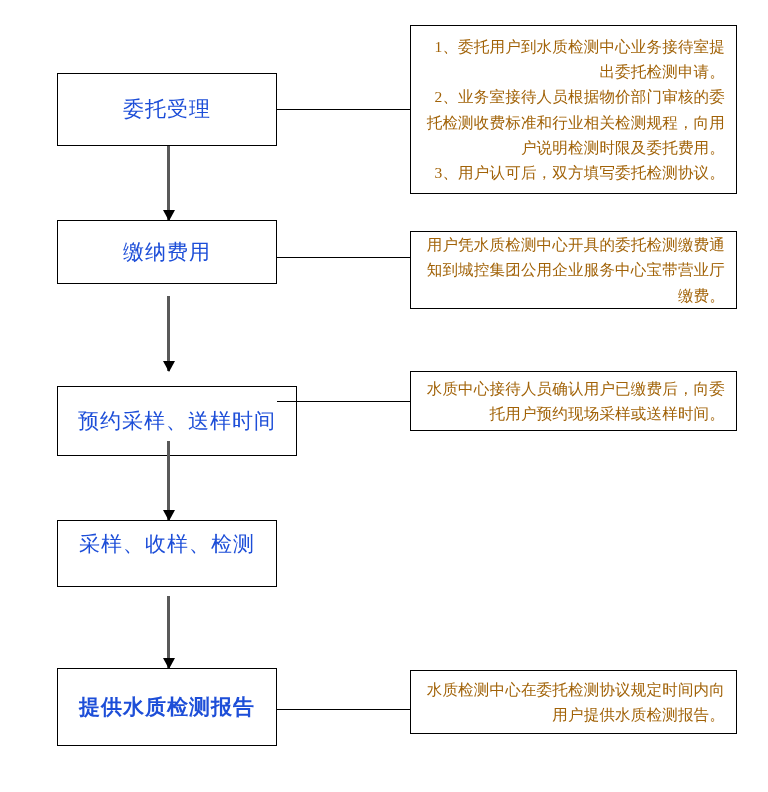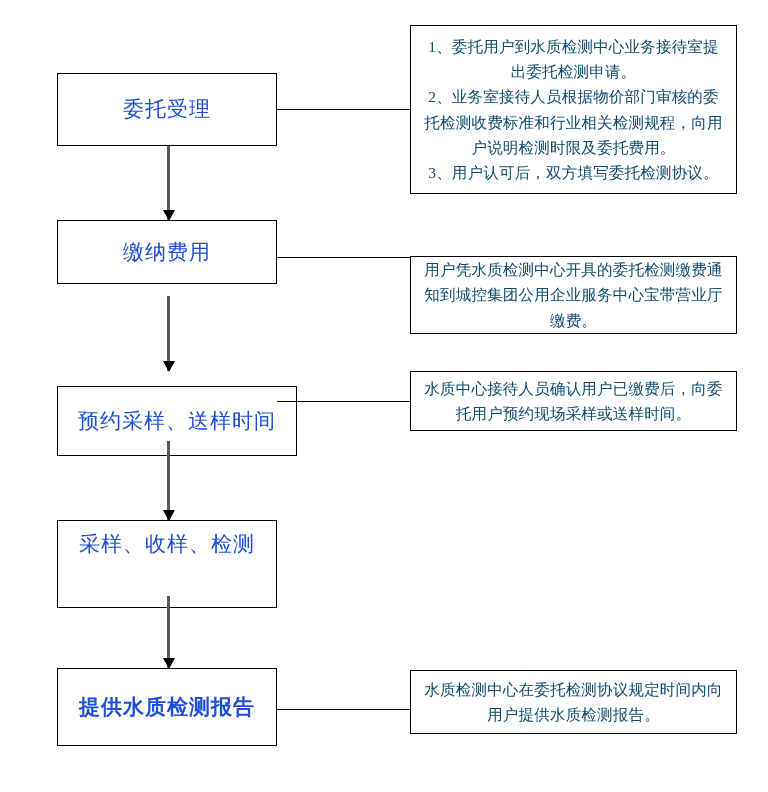--- a/index.html
+++ b/index.html
@@ -49,25 +49,25 @@
     box-sizing: border-box;
     border: 1px solid #000000;
     background: #ffffff;
     display: flex;
     align-items: center;
   }
   .note-box .note-text {
     font-family: "Liberation Serif", "DejaVu Serif", serif;
     font-size: 15.5px;
     line-height: 1.62;
-    color: #0c4a6e;
+    color: #a16207;
     padding: 0 11px;
     width: 100%;
     box-sizing: border-box;
-    text-align: center;
+    text-align: right;
     white-space: pre-line;
     letter-spacing: 0.2px;
   }
 
   
   .v-arrow {
     position: absolute;
     width: 3px;
     background: #595959;
   }
@@ -101,21 +101,21 @@
   </div>
 
   <div class="flow-box v-center" style="left:57px; top:220px; width:220px; height:64px;">
     <span class="flow-label">缴纳费用</span>
   </div>
 
   <div class="flow-box v-center" style="left:57px; top:386px; width:240px; height:70px;">
     <span class="flow-label">预约采样、送样时间</span>
   </div>
 
-  <div class="flow-box v-top" style="left:57px; top:520px; width:220px; height:88px;text-align:right;">
+  <div class="flow-box v-top" style="left:57px; top:520px; width:220px; height:67px;text-align:right;">
     <span class="flow-label">采样、收样、检测</span>
   </div>
 
   <div class="flow-box v-center" style="left:57px; top:668px; width:220px; height:78px;font-weight:bold;">
     <span class="flow-label">提供水质检测报告</span>
   </div>
 
   <div class="v-arrow" style="left:167px; top:146px; height:74px;"></div>
   <div class="v-arrow" style="left:167px; top:296px; height:75px;"></div>
   <div class="v-arrow" style="left:167px; top:441px; height:79px;"></div>
@@ -125,21 +125,21 @@
   <div class="h-line" style="left:277px; top:257px; width:133px;"></div>
   <div class="h-line" style="left:277px; top:401px; width:133px;"></div>
   <div class="h-line" style="left:277px; top:709px; width:133px;"></div>
 
   <div class="note-box" style="left:410px; top:25px; width:327px; height:169px;">
     <div class="note-text">1、委托用户到水质检测中心业务接待室提出委托检测申请。
 2、业务室接待人员根据物价部门审核的委托检测收费标准和行业相关检测规程，向用户说明检测时限及委托费用。
 3、用户认可后，双方填写委托检测协议。</div>
   </div>
 
-  <div class="note-box" style="left:410px; top:231px; width:327px; height:78px;margin-top:25px;">
+  <div class="note-box" style="left:410px; top:231px; width:327px; height:78px;">
     <div class="note-text">用户凭水质检测中心开具的委托检测缴费通知到城控集团公用企业服务中心宝带营业厅缴费。</div>
   </div>
 
   <div class="note-box" style="left:410px; top:371px; width:327px; height:60px;">
     <div class="note-text">水质中心接待人员确认用户已缴费后，向委托用户预约现场采样或送样时间。</div>
   </div>
 
   <div class="note-box" style="left:410px; top:670px; width:327px; height:64px;">
     <div class="note-text">水质检测中心在委托检测协议规定时间内向用户提供水质检测报告。</div>
   </div>

